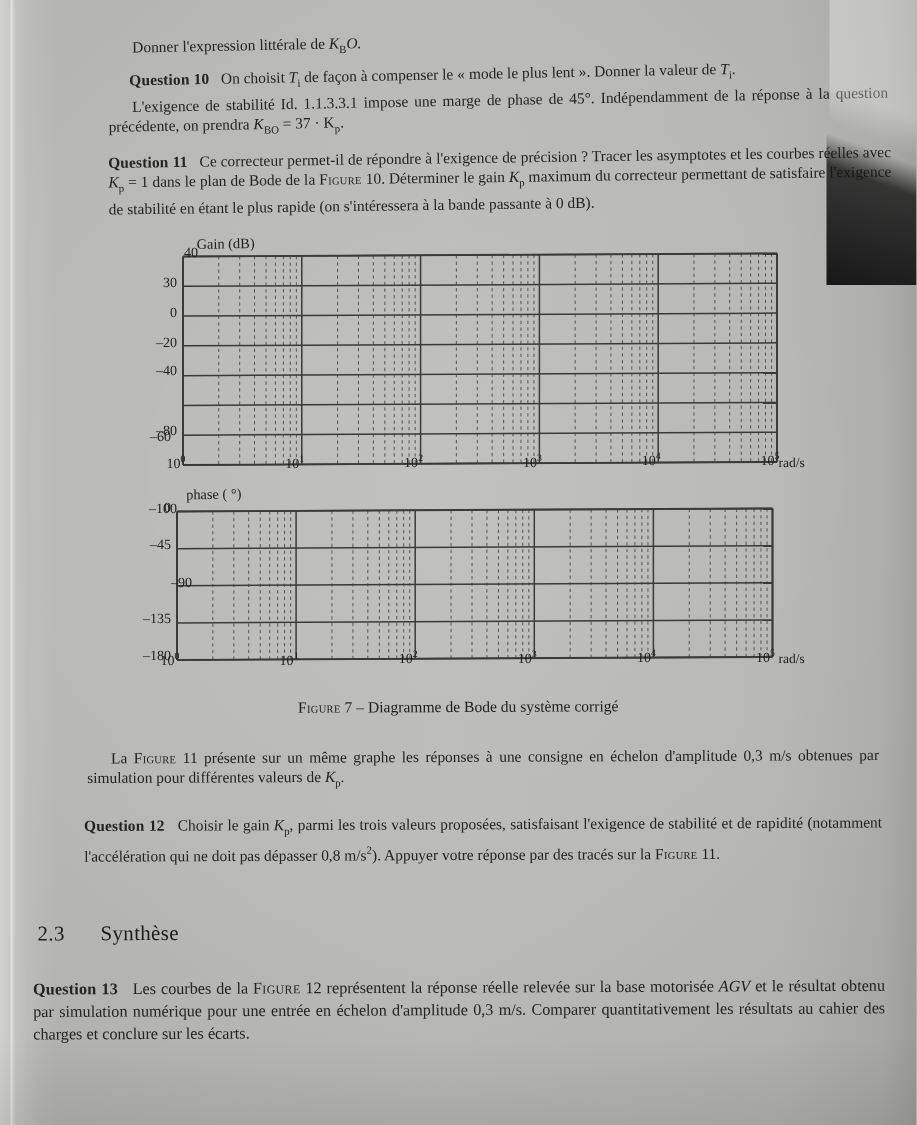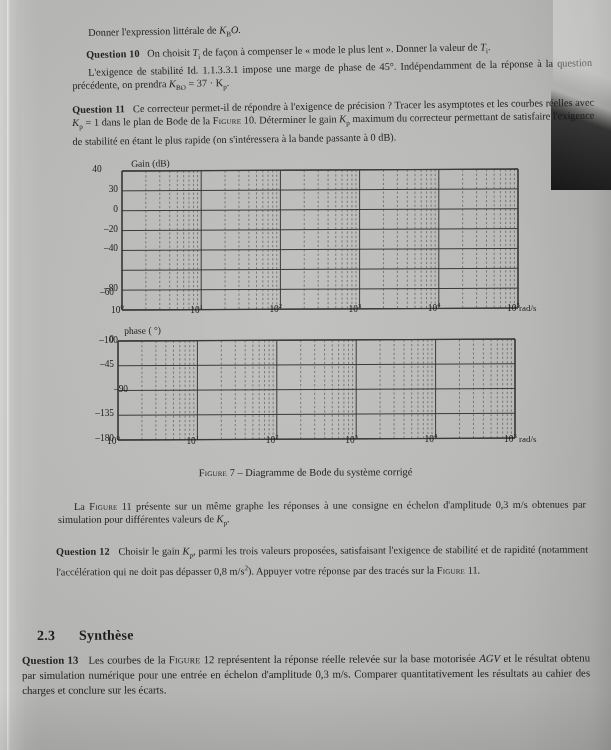--- a/index.html
+++ b/index.html
@@ -75,22 +75,22 @@
   sub { font-size: 7.2px; }
   sup { font-size: 7.2px; }
 
   .line-rot1 { transform: rotate(-1.1deg); transform-origin: left top; }
   .line-rot2 { transform: rotate(-0.8deg); transform-origin: left top; }
   .line-rot0 { transform: rotate(-0.25deg); transform-origin: left top; }
 
   h2.section {
     position: absolute;
     font-size: 14px;
-    font-weight: bold;
-    margin: 13px;
+    font-weight: normal;
+    margin: 1px;
     letter-spacing: .2px;
   }
   .section-num { display: inline-block; width: 42px; }
 
   
   #figure {
     position: absolute;
     left: 0; top: 0;
     width: 611px; height: 750px;
     pointer-events: none;
@@ -274,21 +274,21 @@
       <line x1="118" y1="341" x2="515" y2="339" stroke="#3a3a3a" stroke-width="1.3"></line>
     </g>
 </svg>
 
 <div class="axis-label line-rot1" style="left:131px; top:158px;"><span>Gain (dB)</span></div>
 <div class="axis-label line-rot1" style="left:124px; top:325px;"><span>phase ( °)</span></div>
 <div class="axis-label" style="left:519px; top:303px; font-size:9px;">rad/s</div>
 <div class="axis-label" style="left:519px; top:434px; font-size:9px;">rad/s</div>
 
 <div id="ticks-layer">
-    <div class="tick-label right" style="left: 76px; top: 164px; width: 42px; text-align: center;">40</div>
+    <div class="tick-label right" style="left: 90px; top: 164px; width: 42px;">40</div>
     <div class="tick-label right" style="left: 76px; top: 183.857px; width: 42px;">30</div>
     <div class="tick-label right" style="left: 76px; top: 203.714px; width: 42px;">0</div>
     <div class="tick-label right" style="left: 76px; top: 223.571px; width: 42px;">–20</div>
     <div class="tick-label right" style="left: 76px; top: 243.429px; width: 42px;">–40</div>
     <div class="tick-label right" style="left: 72px; top: 263.286px; width: 42px; margin-top: 24px;">–60</div>
     <div class="tick-label right" style="left: 76px; top: 283.143px; width: 42px;">–80</div>
     <div class="tick-label right" style="left: 76px; top: 303px; width: 42px; margin-top: 32px;">–100</div>
     <div class="tick-label" style="left: 111px; top: 303px; font-style: normal;">10<sup style="font-size:6.6px">0</sup></div>
     <div class="tick-label" style="left: 190.2px; top: 302.6px; font-style: normal;">10<sup style="font-size:6.6px">1</sup></div>
     <div class="tick-label" style="left: 269.4px; top: 302.2px; font-style: normal;">10<sup style="font-size:6.6px">2</sup></div>

